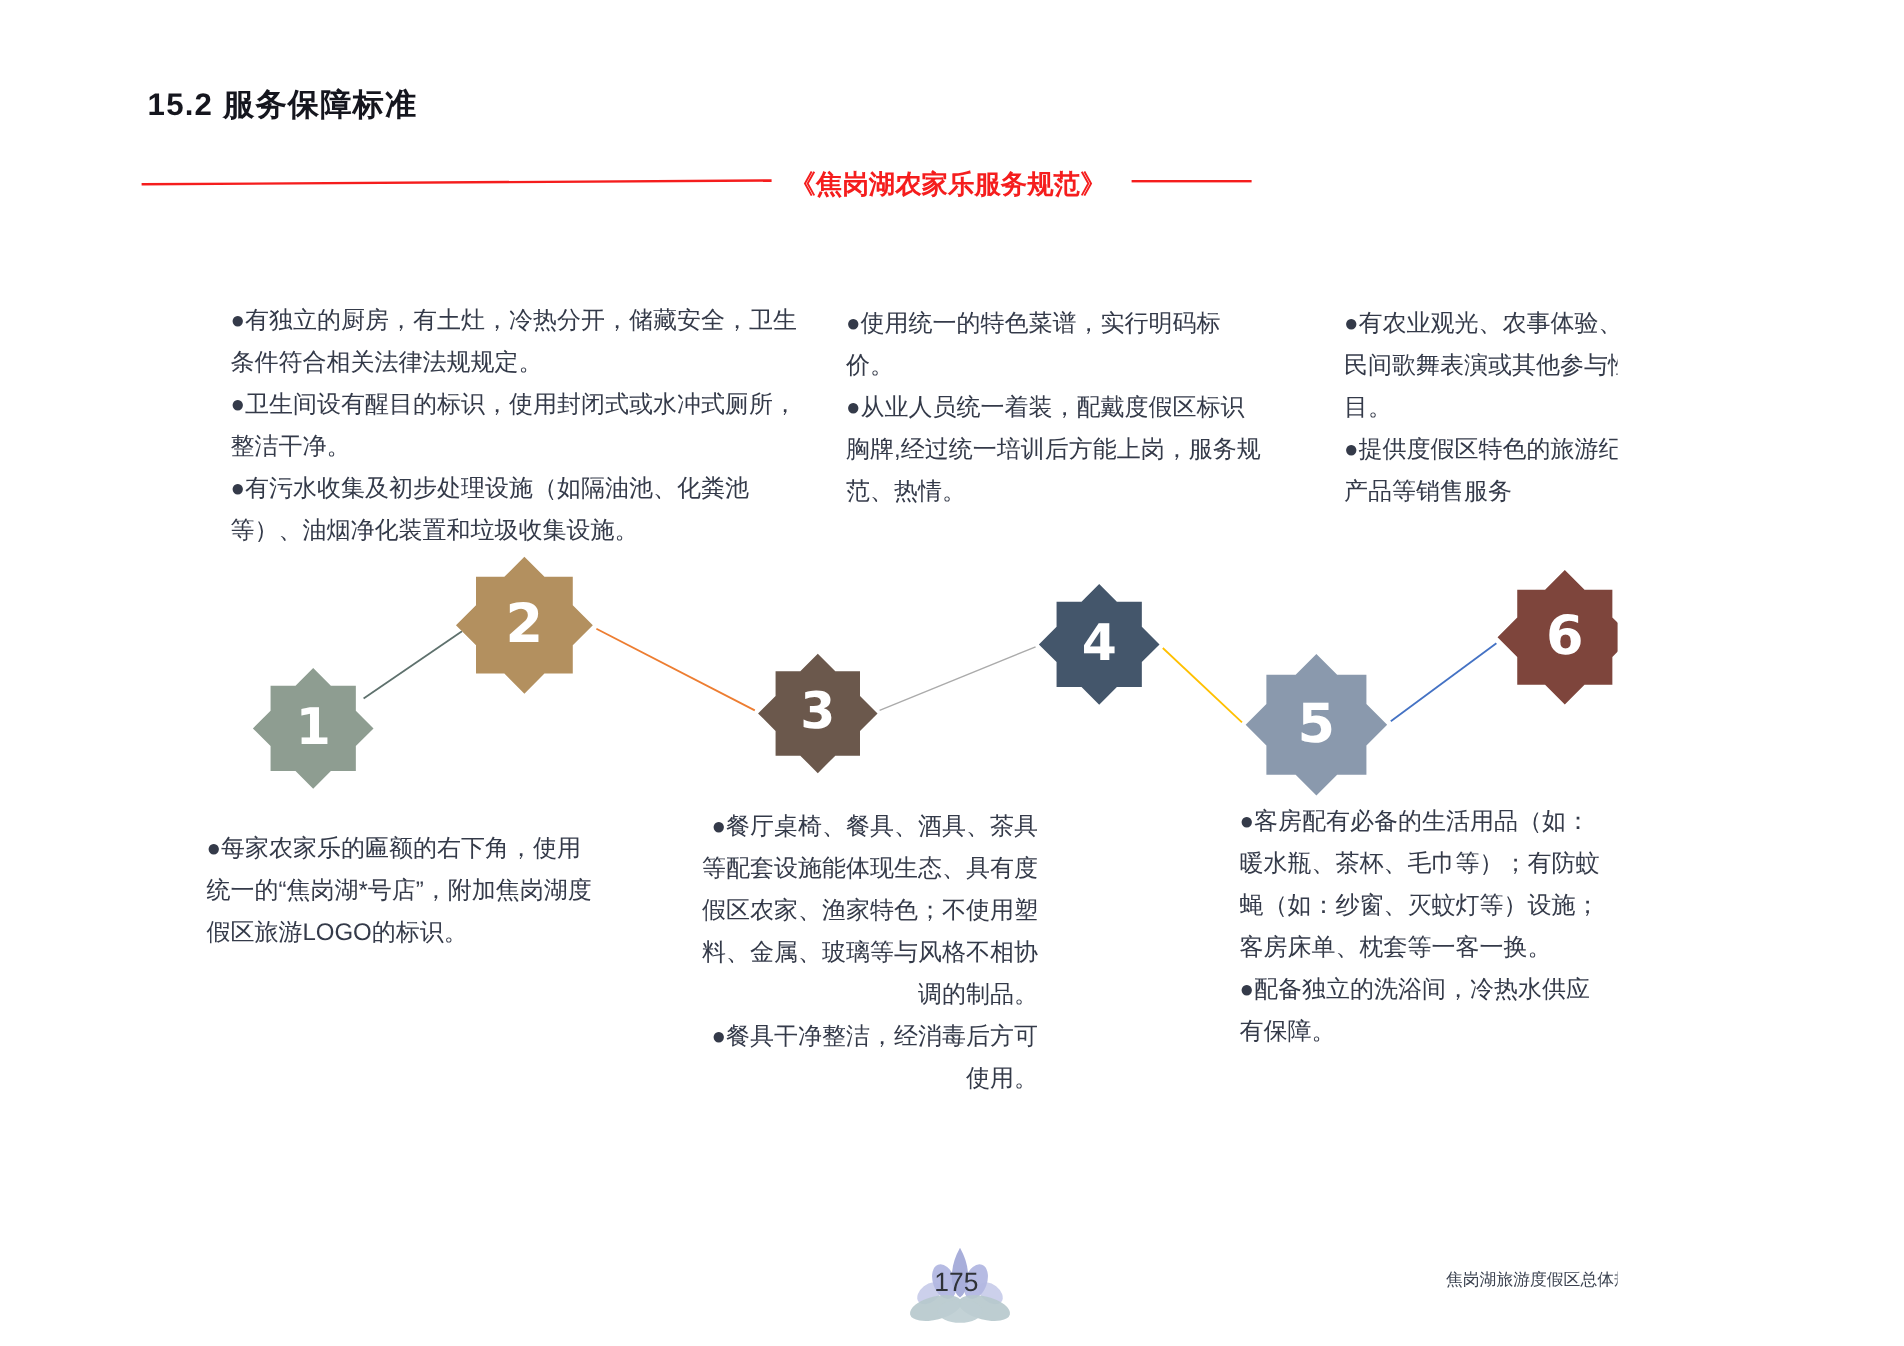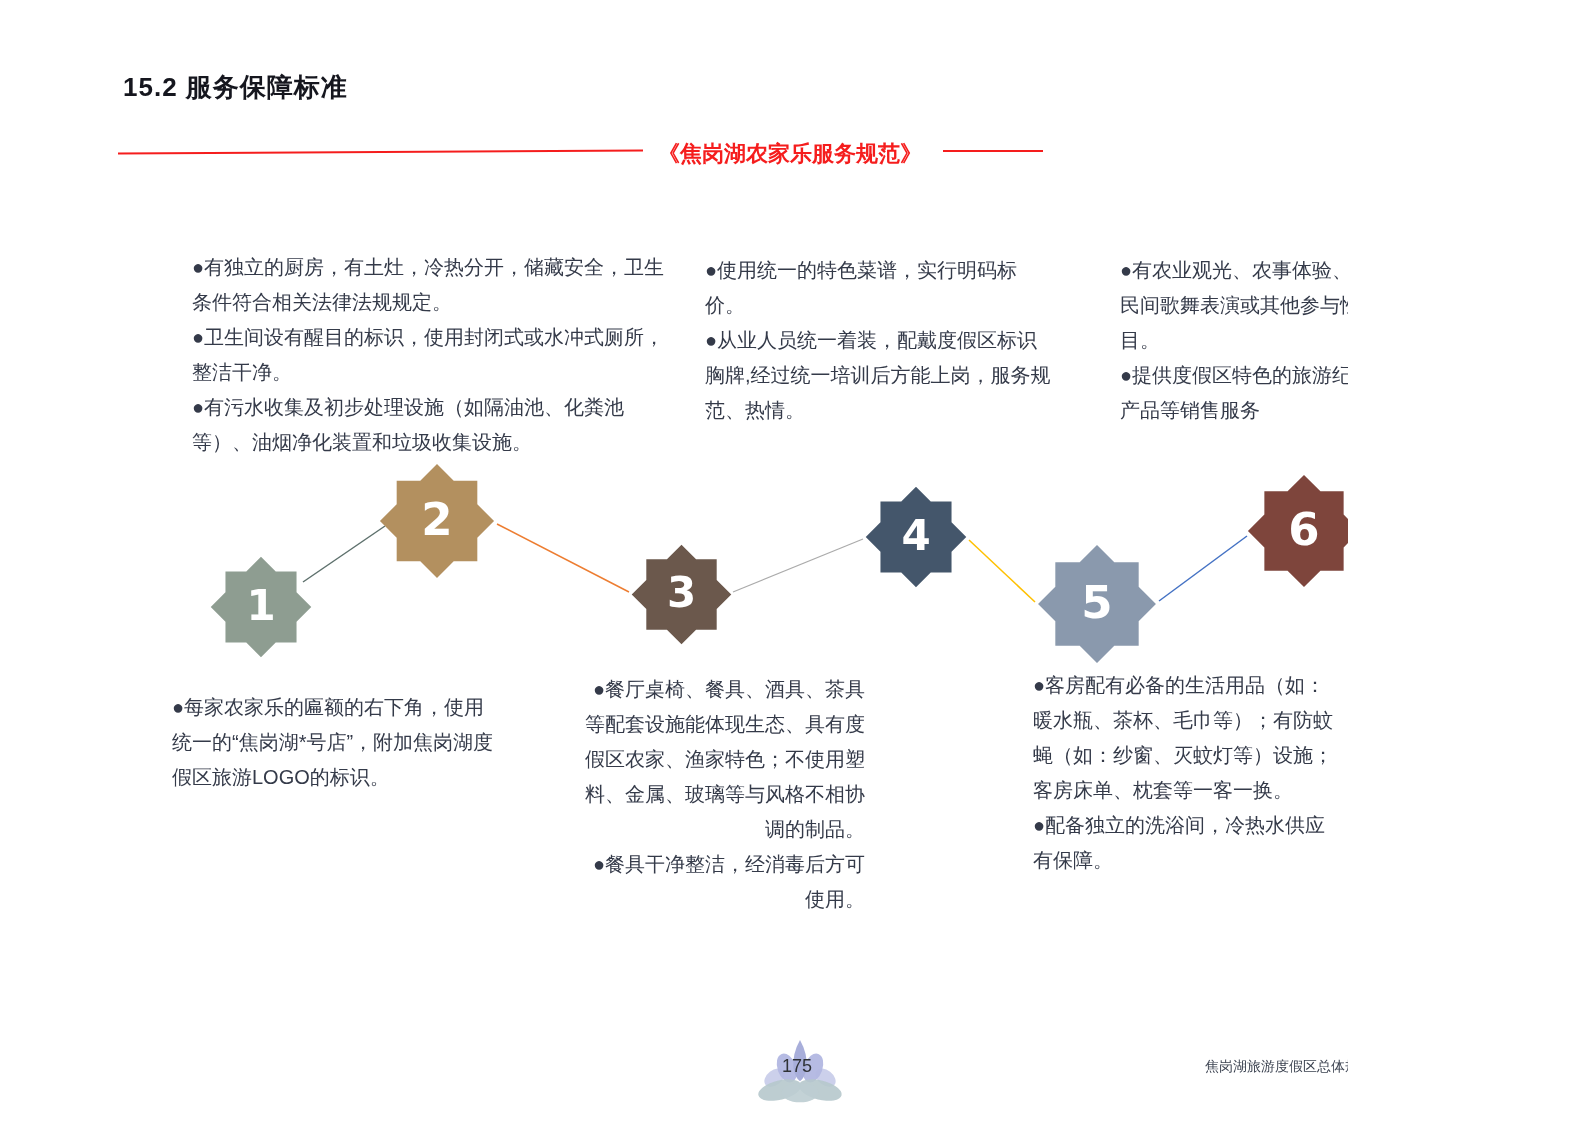--- a/index.html
+++ b/index.html
@@ -50,21 +50,21 @@
   .s4{left:864px;top:485px;width:104px;height:104px;}
   .s5{left:1036px;top:543px;width:122px;height:122px;}
   .s6{left:1246px;top:473px;width:116px;height:116px;}
   .s3 .star-num,.s4 .star-num,.s1 .star-num{font-size:42px;}
   
   .connectors{position:absolute;left:0;top:0;width:1587px;height:1122px;pointer-events:none;}
   
   .lotus{position:absolute;left:756px;top:1034px;width:88px;height:76px;}
   .page-num{
     position:absolute;left:763px;top:1056px;width:68px;
-    text-align:center;font-size:18px;color:#2f3237;
+    text-align:center;font-size:22px;color:#2f3237;
   }
   .footer-doc{
     position:absolute;left:1205px;top:1058px;
     font-size:14px;color:#3b4250;white-space:nowrap;
   }
 </style>
 </head>
 <body>
 
 <div class="page">

